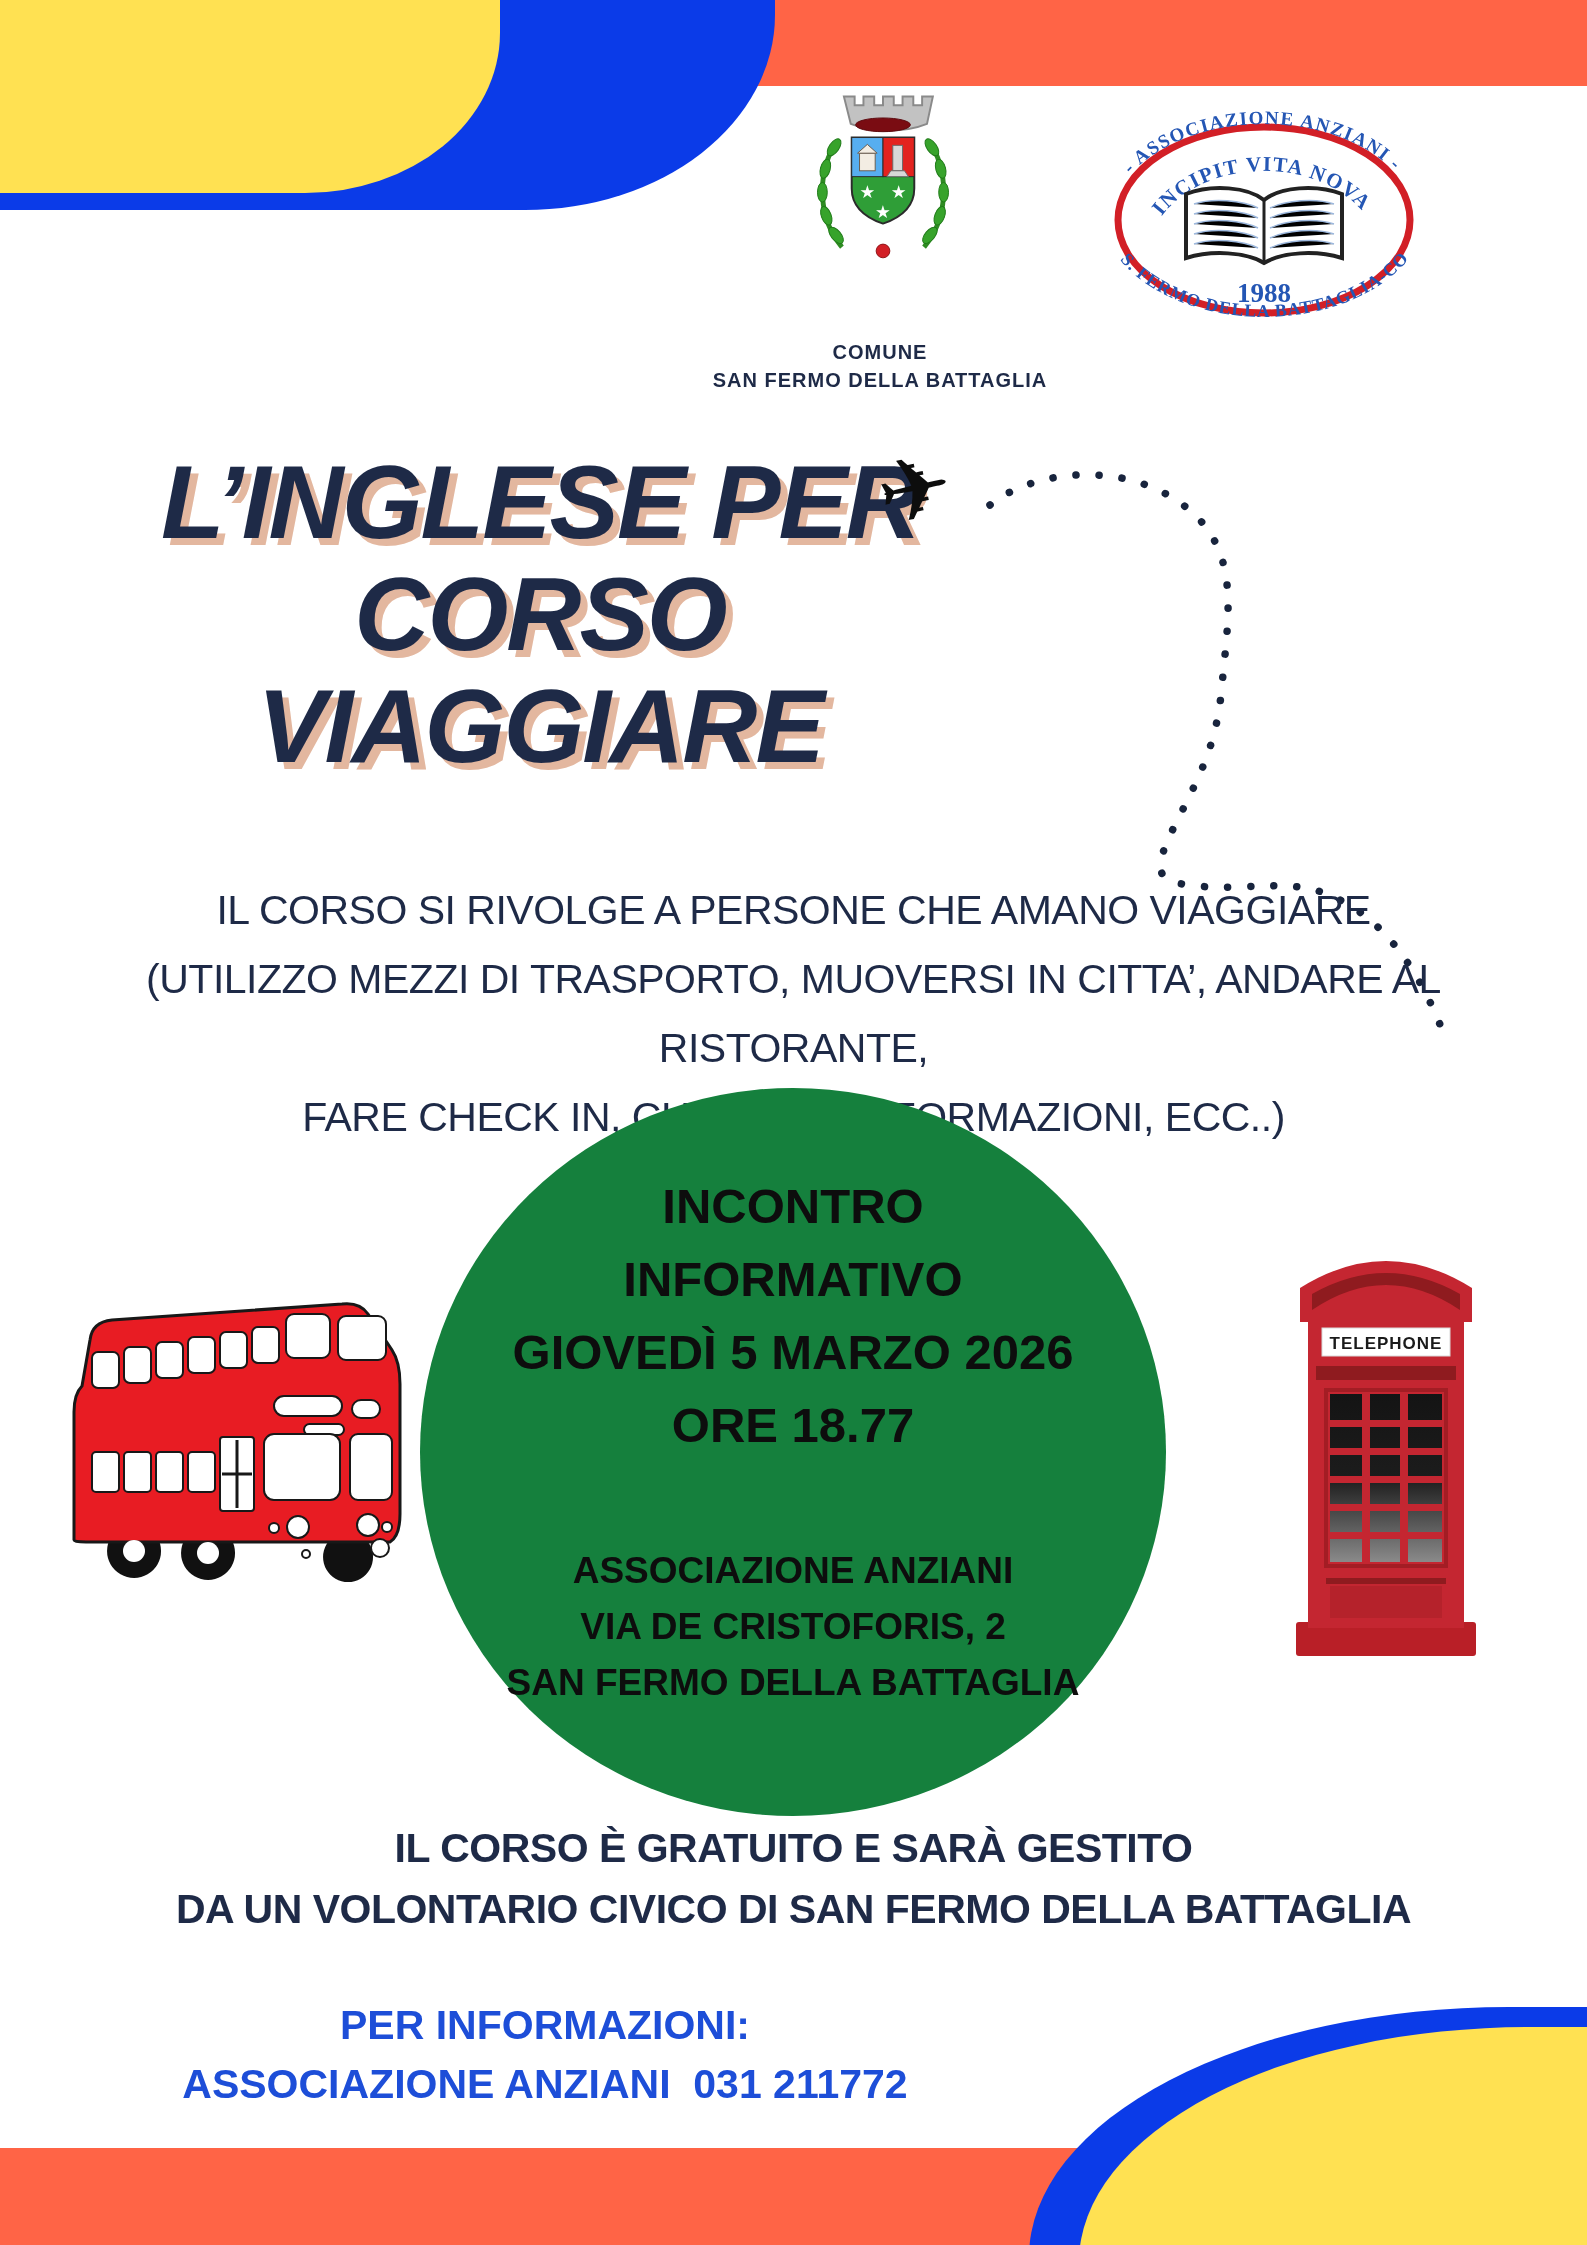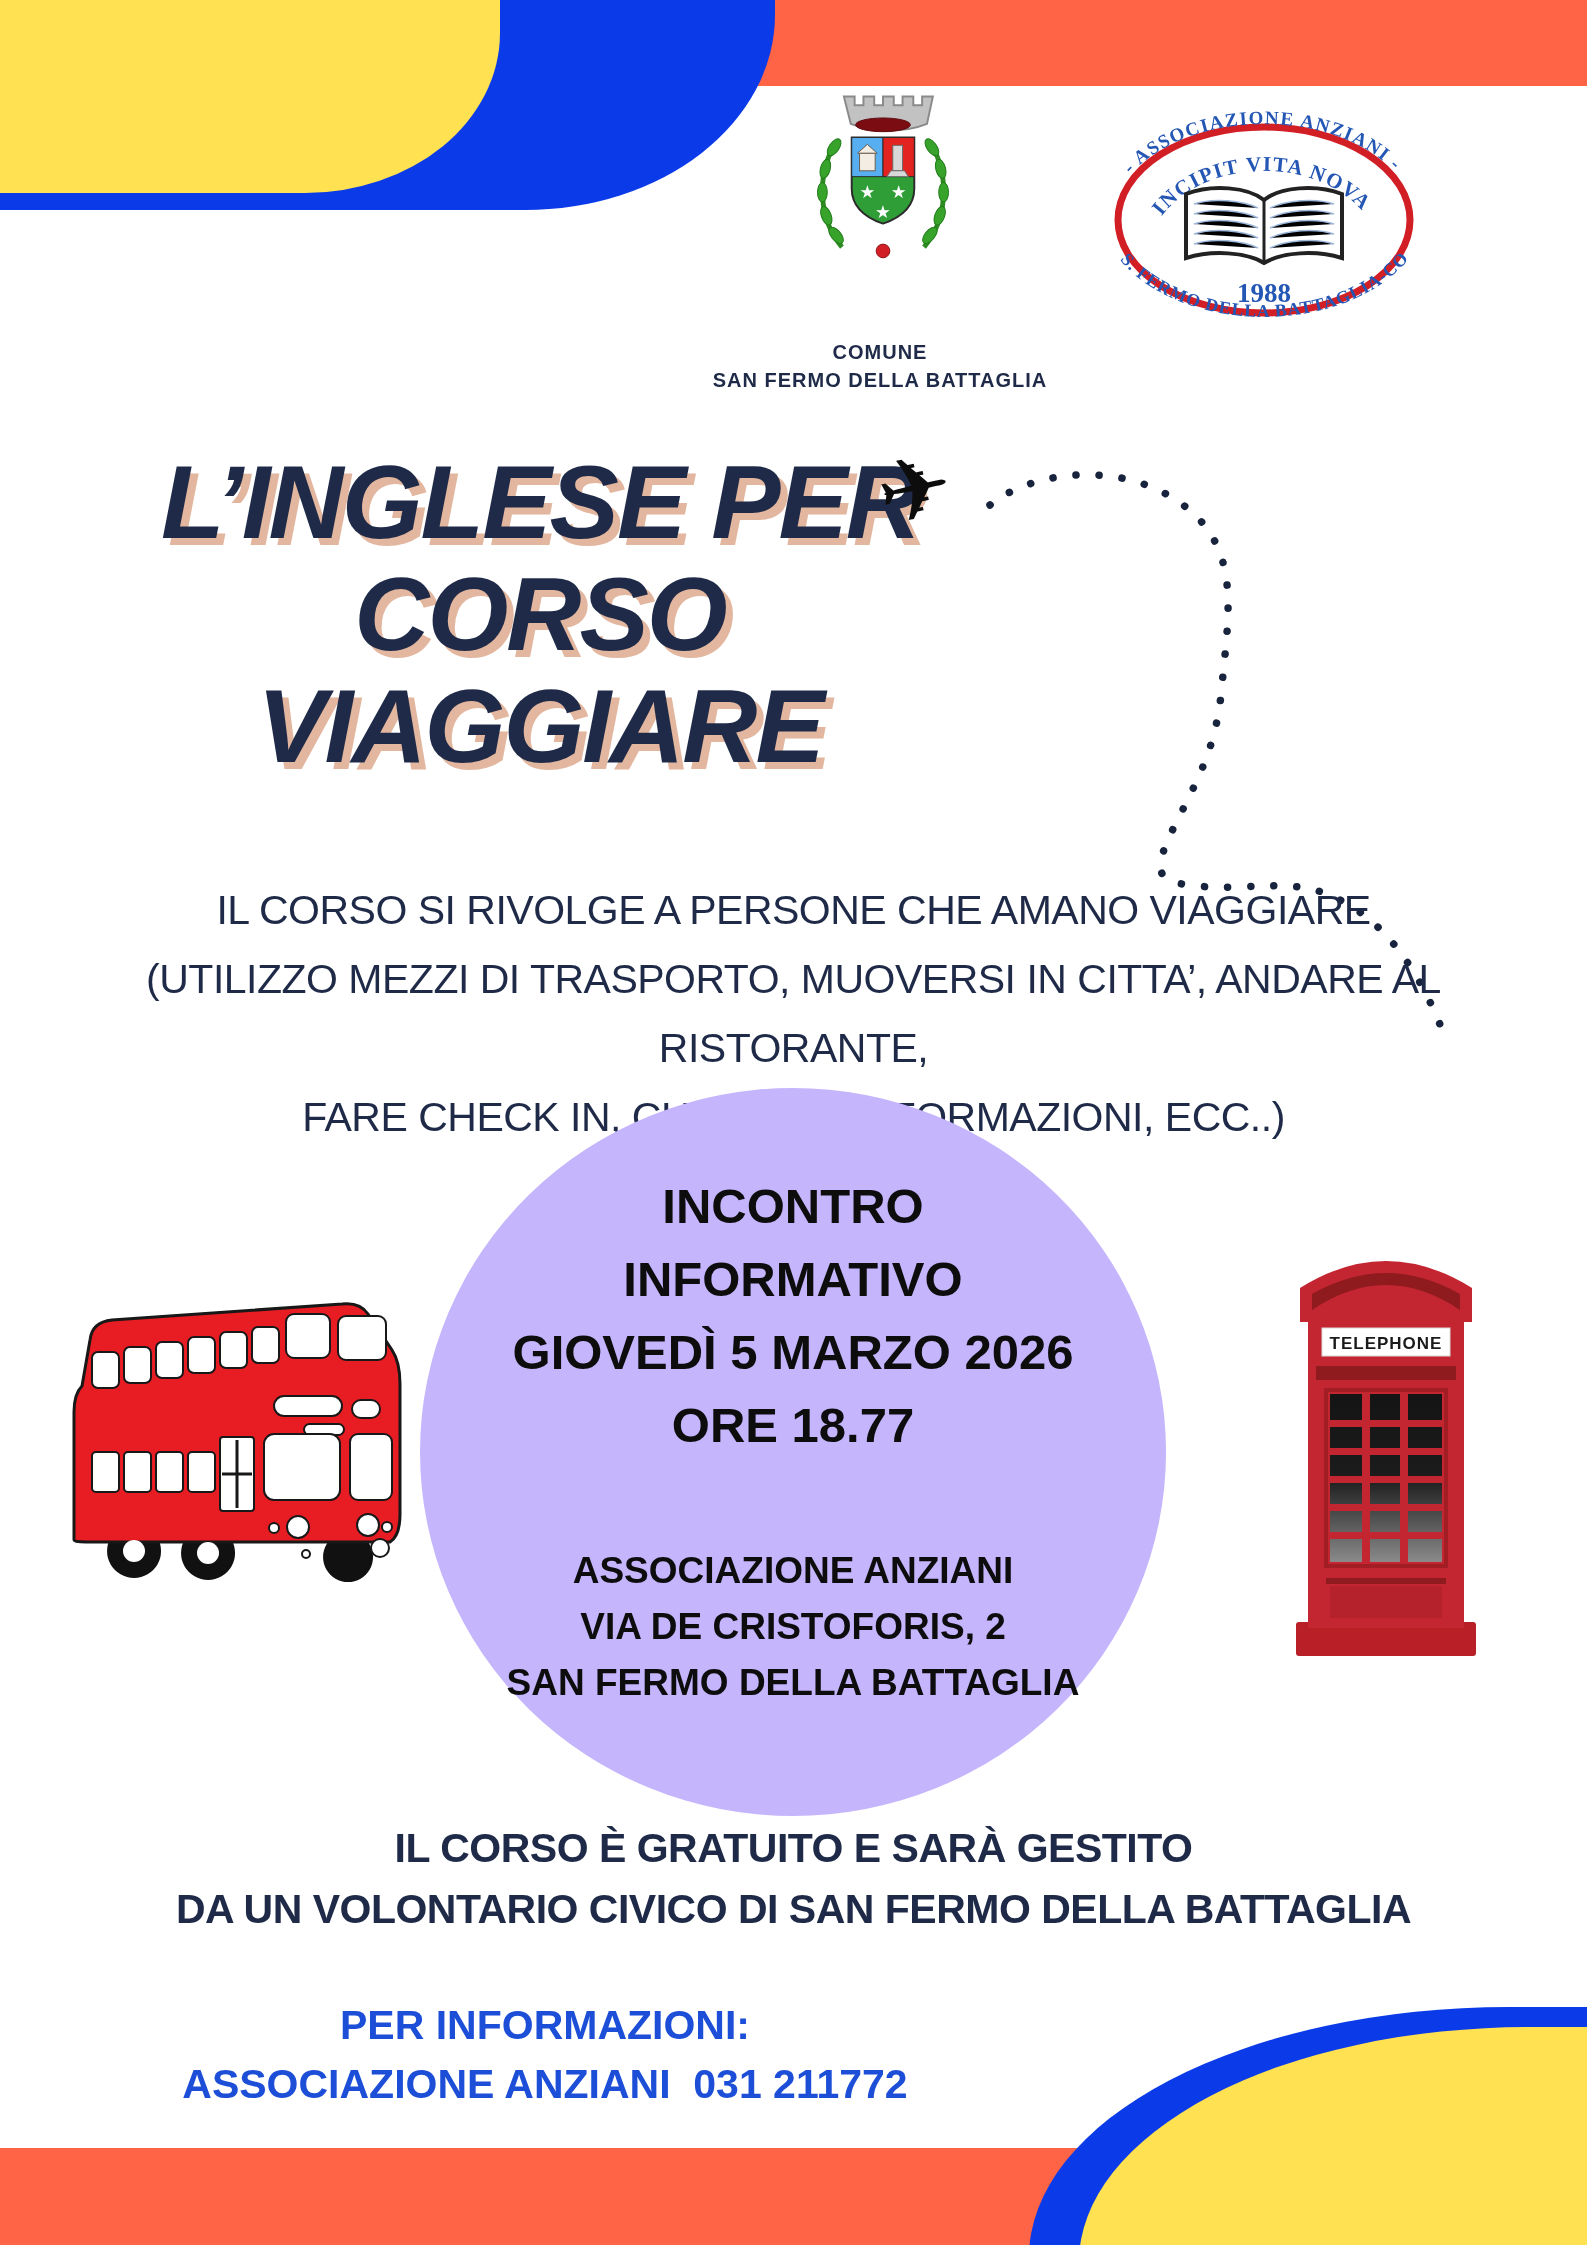--- a/index.html
+++ b/index.html
@@ -33,21 +33,21 @@
     letter-spacing:-2px;text-shadow:7px 7px 0 #e3b79f;}
 
   .plane{left:878px;top:446px;font-family:"DejaVu Sans",sans-serif;font-size:88px;
     color:#0d0d0d;transform:rotate(-12deg);line-height:1;}
 
   
   .intro{left:40px;top:876px;width:1507px;text-align:center;color:#1e2a47;
     font-size:41px;line-height:69px;letter-spacing:-0.5px;}
 
   
-  .event-circle{left:420px;top:1088px;width:746px;height:728px;background:#c4b5fd;
+  .event-circle{left:420px;top:1088px;width:746px;height:728px;background:#15803d;
     border-radius:50%;}
   .event-main{position:absolute;top:82px;left:0;width:100%;text-align:center;
     color:#0d0d0d;font-weight:bold;font-size:49px;line-height:73px;}
   .event-venue{position:absolute;top:455px;left:0;width:100%;text-align:center;
     color:#0d0d0d;font-weight:bold;font-size:37px;line-height:56px;}
 
   .bus-svg{left:56px;top:1282px;}
   .booth-svg{left:1292px;top:1230px;}
 
   

